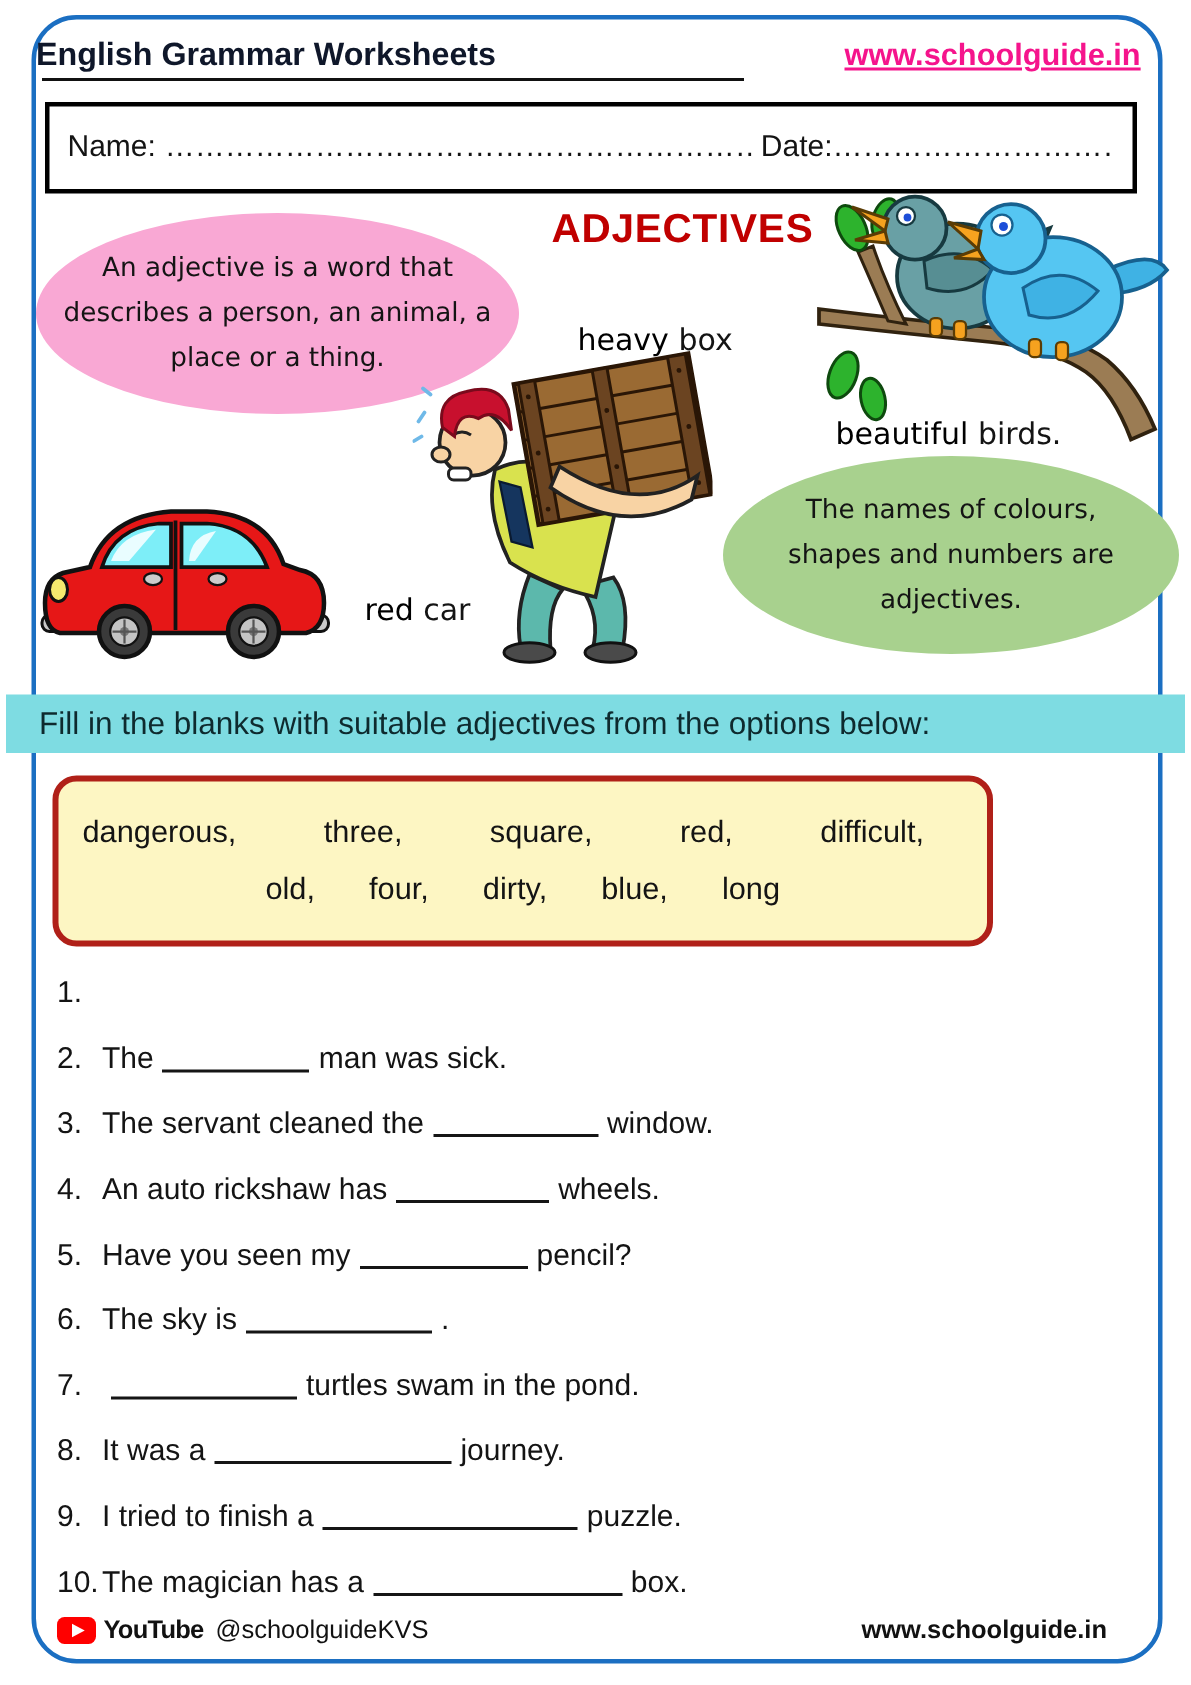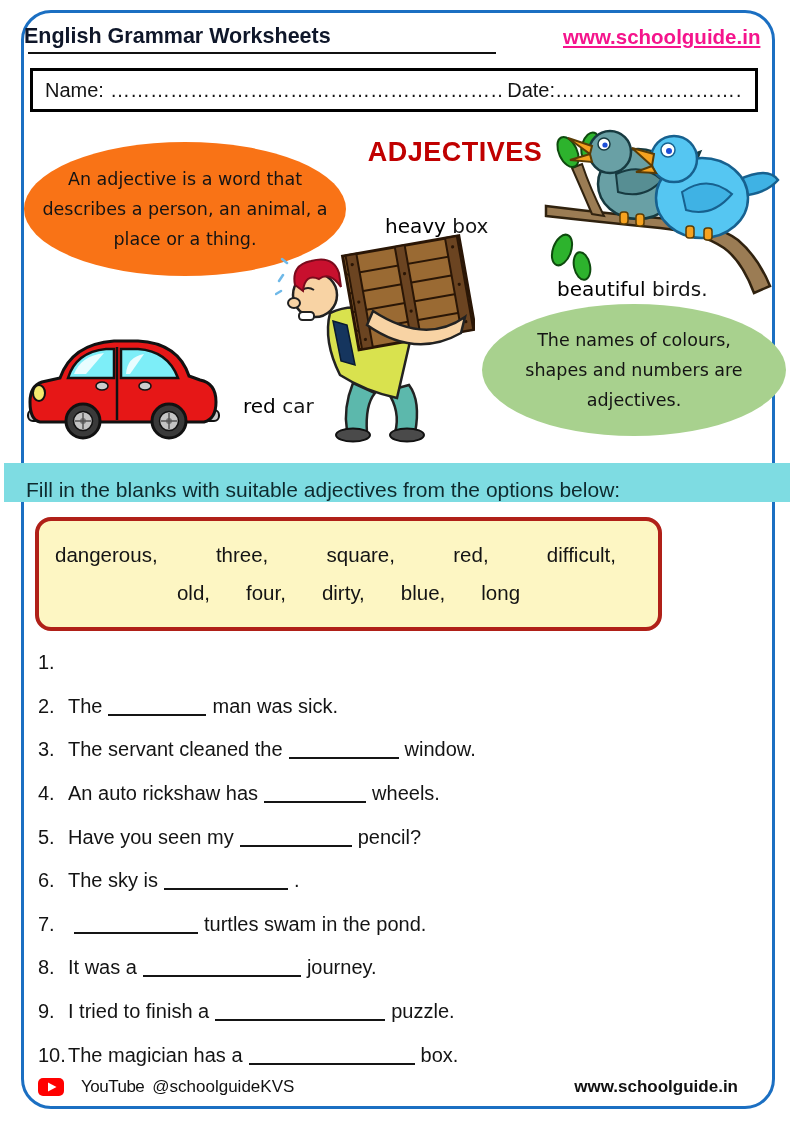--- a/index.html
+++ b/index.html
@@ -6,67 +6,67 @@
   .page{position:relative;width:794px;height:1123px;background:#fff;overflow:hidden;
         font-family:"Liberation Sans",sans-serif;color:#141414;}
   .frame{position:absolute;left:21px;top:10px;width:748px;height:1093px;
          border:3.5px solid #1b6fc2;border-radius:30px;z-index:1;}
   
   .hdr-title{position:absolute;left:24px;top:24px;font-size:21.5px;font-weight:700;color:#0f172a;z-index:2;}
   .title-rule{position:absolute;left:28px;top:52px;width:468px;border-bottom:2.3px solid #111;z-index:2;}
   .hdr-link{position:absolute;left:563px;top:25px;font-size:20.5px;font-weight:600;color:#f5148c;
             text-decoration:underline;cursor:pointer;z-index:2;}
   
-  .namedate{position:absolute;left:30px;top:68px;width:728px;height:44px;border:3px solid #000;
+  .namedate{position:absolute;left:30px;top:68px;width:728px;height:61px;border:3px solid #000;
             box-sizing:border-box;display:flex;align-items:center;padding:0 12px;font-size:20px;z-index:2;}
   .nd-label{flex:none;}
   .nd-dots{overflow:hidden;white-space:nowrap;letter-spacing:0;}
   .nd-dots.name{flex:1 1 auto;margin:0 6px 0 6px;}
   .nd-dots.date{flex:none;width:188px;}
   
   .main-title{position:absolute;left:340px;top:137px;width:230px;text-align:center;font-size:27px;
               font-weight:700;color:#c00000;letter-spacing:.5px;z-index:2;}
   
   .bubble{position:absolute;border-radius:50%;display:flex;align-items:center;justify-content:center;
           text-align:center;font-family:"DejaVu Sans",sans-serif;color:#141414;z-index:2;}
-  .bubble.yellow{left:24px;top:142px;width:322px;height:134px;background:#f97316;font-size:17.5px;line-height:30px;}
+  .bubble.yellow{left:24px;top:142px;width:322px;height:134px;background:#f9a8d4;font-size:17.5px;line-height:30px;}
   .bubble.yellow .inner{width:298px;}
   .bubble.green{left:482px;top:304px;width:304px;height:132px;background:#a8d18e;font-size:17.5px;line-height:30px;}
   .bubble.green .inner{width:252px;}
   
   .example{position:absolute;font-family:"DejaVu Sans",sans-serif;font-size:20px;z-index:2;}
   .example .adj{color:#000000;}
   #ex-heavy{left:385px;top:214px;}
   #ex-beautiful{left:557px;top:277px;}
   #ex-red{left:243px;top:394px;}
   
   .svg-birds{position:absolute;left:540px;top:122px;z-index:2;}
   .svg-man{position:absolute;left:275px;top:233px;z-index:2;}
   .svg-car{position:absolute;left:26px;top:326px;z-index:2;}
   
   .banner{position:absolute;left:4px;top:463px;width:786px;height:39px;background:#7edce2;
-          display:flex;align-items:flex-end;padding-left:22px;box-sizing:border-box;
+          display:flex;align-items:center;padding-left:22px;box-sizing:border-box;
           font-size:21px;color:#0e2a2e;z-index:3;}
   
   .wordbox{position:absolute;left:35px;top:517px;width:627px;height:114px;background:#fdf6c3;
            border:4px solid #b02018;border-radius:16px;box-sizing:border-box;font-size:20.5px;z-index:2;}
   .wb-line1{display:flex;justify-content:space-between;padding:22px 42px 0 16px;}
   .wb-line2{display:flex;justify-content:center;gap:36px;padding-top:14px;}
   
   .sentences{position:absolute;left:38px;top:641px;width:722px;font-size:20px;z-index:2;}
   .srow{height:43.6px;display:flex;align-items:center;white-space:pre-wrap;}
   .snum{width:30px;flex:none;}
   .blank{display:inline-block;border-bottom:2.4px solid #151515;height:15px;vertical-align:-3px;margin:0 6px;}
   .b1{width:112px}.b2{width:98px}.b3{width:110px}.b4{width:102px}.b5{width:112px}
   .b6{width:124px}.b7{width:124px}.b8{width:158px}.b9{width:170px}.b10{width:166px}
   
   .footer{position:absolute;left:38px;top:1074px;width:700px;height:26px;display:flex;
           align-items:center;font-size:17px;color:#111;z-index:2;}
   .yt-icon{margin-right:5px;display:flex;align-items:center;}
-  .yt-word{font-weight:400;letter-spacing:-.5px;margin-right:8px;margin-left:12px;}
+  .yt-word{font-weight:700;letter-spacing:-.5px;margin-right:8px;}
   .footer-site{margin-left:auto;font-weight:600;}
 </style>
 </head>
 <body>
 
 <div class="page">
   <div class="frame"></div>
 
   <div class="hdr-title">English Grammar Worksheets</div>
   <div class="title-rule"></div>

